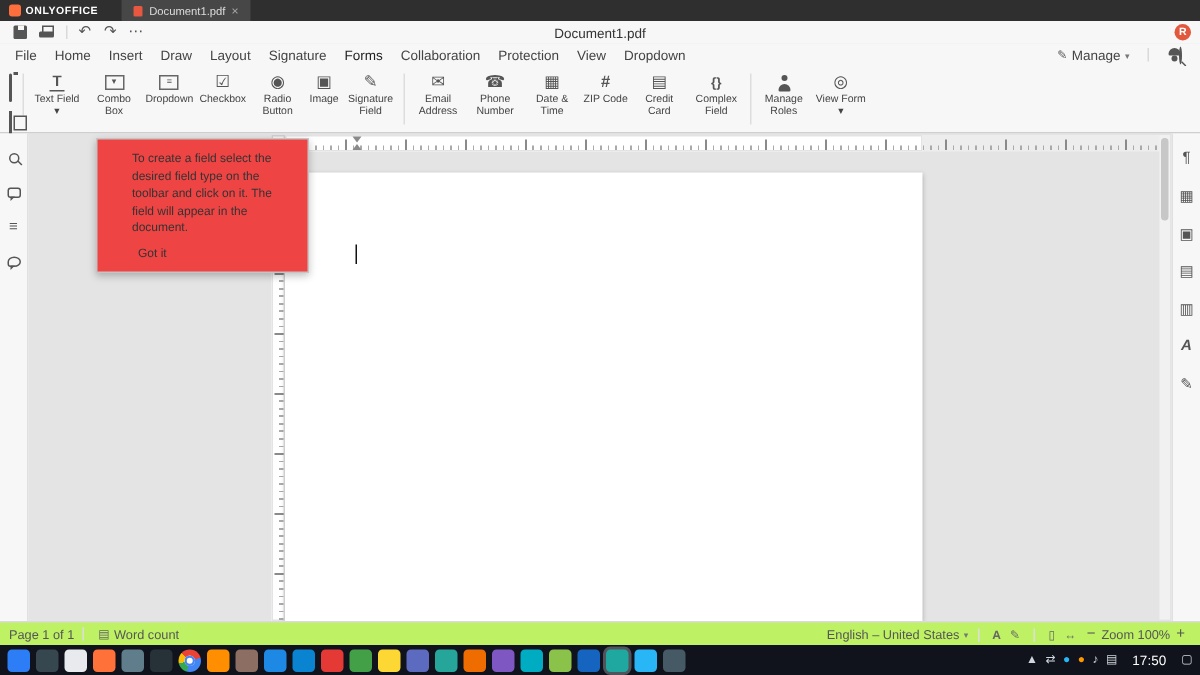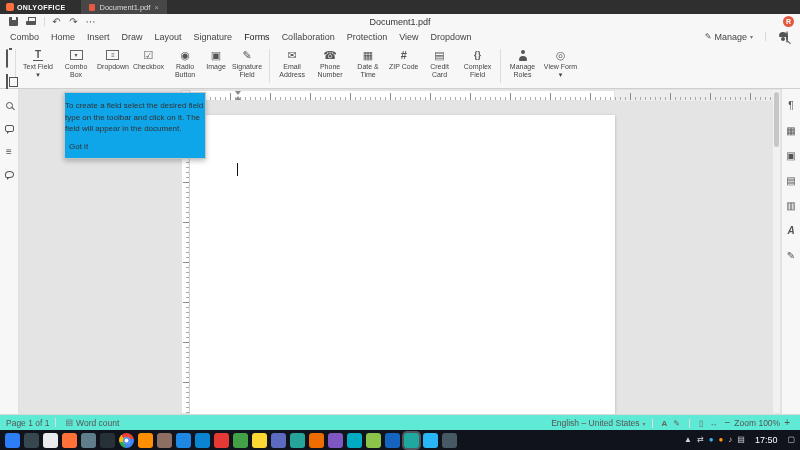--- a/index.html
+++ b/index.html
@@ -55,21 +55,21 @@
   .i-floppy::after{content:"";position:absolute;left:2.5px;top:0;width:4px;height:3px;background:#f7f7f7}
   .i-printer{width:10px;height:9px;position:relative}
   .i-printer::before{content:"";position:absolute;left:2px;top:0;width:6px;height:3.5px;border:1px solid #555}
   .i-printer::after{content:"";position:absolute;left:0;top:3.5px;width:10px;height:4px;background:#555;border-radius:1px}
   .i-clip{width:8px;height:10px;border:1px solid #555;border-radius:1px;position:relative}
   .i-clip::before{content:"";position:absolute;top:-2px;left:1.5px;width:3px;height:2px;background:#555}
   .i-copy{width:7px;height:8px;border:1px solid #555;background:#f7f7f7;position:relative}
   .i-copy::before{content:"";position:absolute;top:1.5px;left:1.5px;width:7px;height:8px;border:1px solid #555;background:#f7f7f7}
 
   
-  #tooltip{position:absolute;left:64px;top:92px;width:142px;background:#0ea5e9;border:1px solid #c5c5c5;box-shadow:0 2px 5px rgba(0,0,0,.25);padding:7px 0 5px;z-index:50}
+  #tooltip{position:absolute;left:64px;top:92px;width:142px;background:#ef4444;border:1px solid #c5c5c5;box-shadow:0 2px 5px rgba(0,0,0,.25);padding:7px 23px 5px;z-index:50}
   #tooltip .tip-text{font-size:8px;line-height:1.45;color:#333}
   #tooltip .tip-btn{display:inline-block;margin:6px 0 0 4px;font-size:8px;color:#333;background:none;border:none;cursor:pointer;font-family:inherit}
 
   
   #workarea{position:absolute;top:89px;left:0;width:800px;height:325px;background:#e4e4e4}
   .side-panel{position:absolute;top:0;bottom:0;width:19px;background:#f7f7f7;display:flex;flex-direction:column;align-items:center;padding-top:9px}
   #left-panel{left:0;border-right:1px solid #e0e0e0}
   #right-panel{right:0;border-left:1px solid #e0e0e0}
   .panel-ic{width:16px;height:15px;display:flex;align-items:center;justify-content:center;margin-bottom:8px;cursor:pointer;font-size:10px;color:#555}
   #right-panel .panel-ic{margin-bottom:10px}
@@ -85,21 +85,21 @@
   #v-ruler .ruler-white{position:absolute;left:0;top:13px;width:9px;height:299px;background:#fff;border:1px solid #e3e3e3}
   .ticks-v{position:absolute;top:0;bottom:0;right:1px;width:6px;background-image:repeating-linear-gradient(to bottom,#8a8a8a 0 1px,transparent 1px 40px),repeating-linear-gradient(to bottom,#aaa 0 1px,transparent 1px 5px);background-size:6px 100%,3px 100%;background-position:right top,right top;background-repeat:no-repeat}
 
   #page{position:absolute;left:190px;top:26px;width:425px;height:299px;background:#fff;box-shadow:0 1px 3px rgba(0,0,0,.22)}
   #cursor{position:absolute;left:47px;top:48px;width:1px;height:13px;background:#111;animation:blink 1.1s steps(1) infinite}
   @keyframes blink{50%{opacity:0}}
   #v-scroll{position:absolute;right:20px;top:1px;bottom:1px;width:7px;background:#f1f1f1}
   #v-scroll .thumb{position:absolute;top:2px;left:1px;width:5px;height:55px;background:#c7c7c7;border-radius:3px}
 
   
-  #statusbar{position:absolute;top:414px;left:0;width:800px;height:16px;background:#5eead4;border-top:1px solid #dadada;display:flex;align-items:center;font-size:8.5px;color:#555;padding:0 6px}
+  #statusbar{position:absolute;top:414px;left:0;width:800px;height:16px;background:#bef264;border-top:1px solid #dadada;display:flex;align-items:center;font-size:8.5px;color:#555;padding:0 6px}
   .ssep{width:1px;height:9px;background:#ddd;margin:0 6px}
   .sic{font-size:8px;color:#666;margin:0 3px;cursor:pointer;line-height:1}
   #status-right{margin-left:auto;display:flex;align-items:flex-end}
   .zoom-btn{font-size:10px;color:#555;margin:0 4px;cursor:pointer}
   .lang{cursor:pointer;display:flex;align-items:center;gap:3px}
   .lang .caret{font-size:6px;color:#777}
 
   
   #taskbar{position:absolute;top:430px;left:0;width:800px;height:20px;background:#10131c;display:flex;align-items:center;padding:0 5px;gap:4px}
   .tb-app{width:15px;height:15px;border-radius:3px;flex:0 0 auto;cursor:pointer;position:relative}
@@ -140,21 +140,21 @@
   <span class="qbtn">
       <span class="qglyph">↷</span>
     </span>
   <span class="qbtn">
       <span class="qglyph">⋯</span>
     </span>
   <span class="avatar" style="background: rgb(226, 88, 62);">R</span>
 </div>
 
 <div id="menubar">
-  <span class="menu-item">Combo</span>
+  <span class="menu-item">File</span>
   <span class="menu-item">Home</span>
   <span class="menu-item">Insert</span>
   <span class="menu-item">Draw</span>
   <span class="menu-item">Layout</span>
   <span class="menu-item">Signature</span>
   <span class="menu-item active">Forms</span>
   <span class="menu-item">Collaboration</span>
   <span class="menu-item">Protection</span>
   <span class="menu-item">View</span>
   <span class="menu-item">Dropdown</span>

